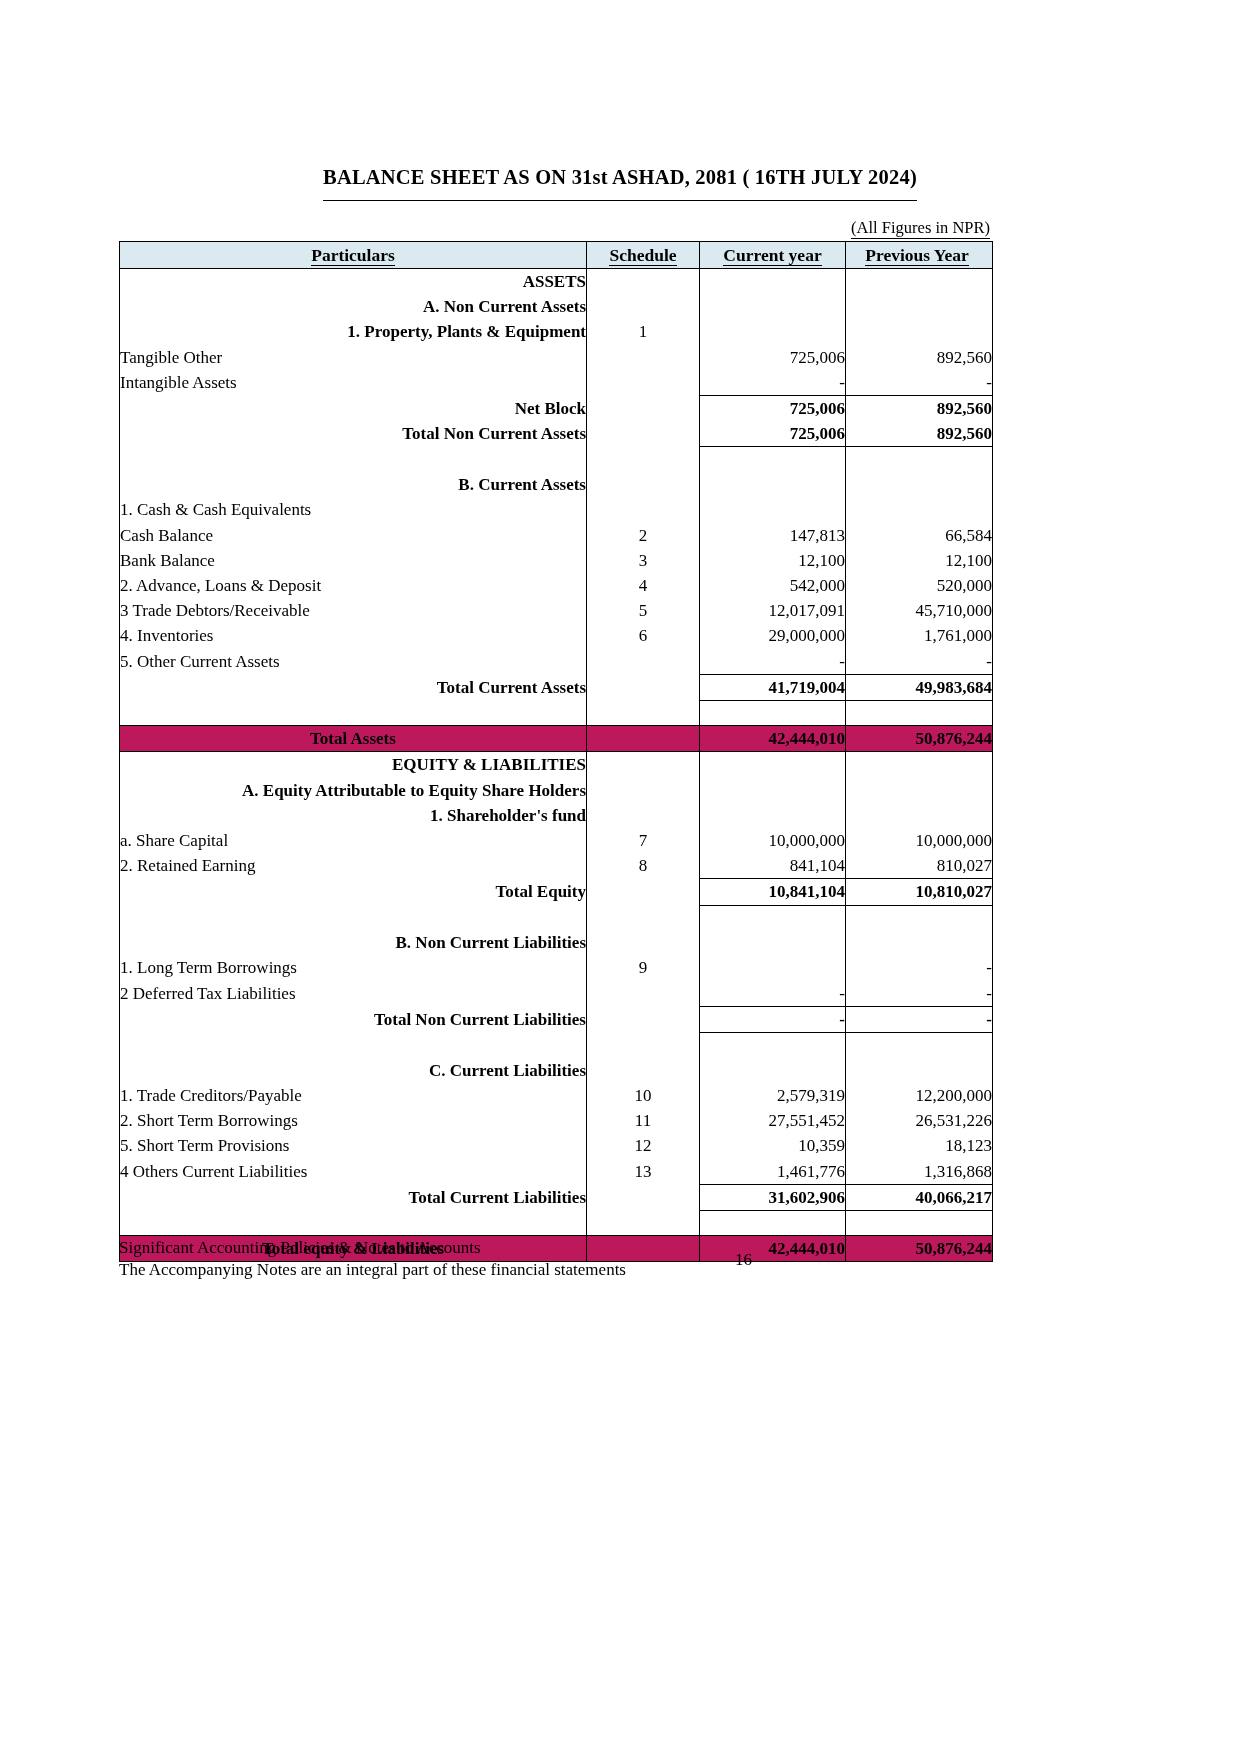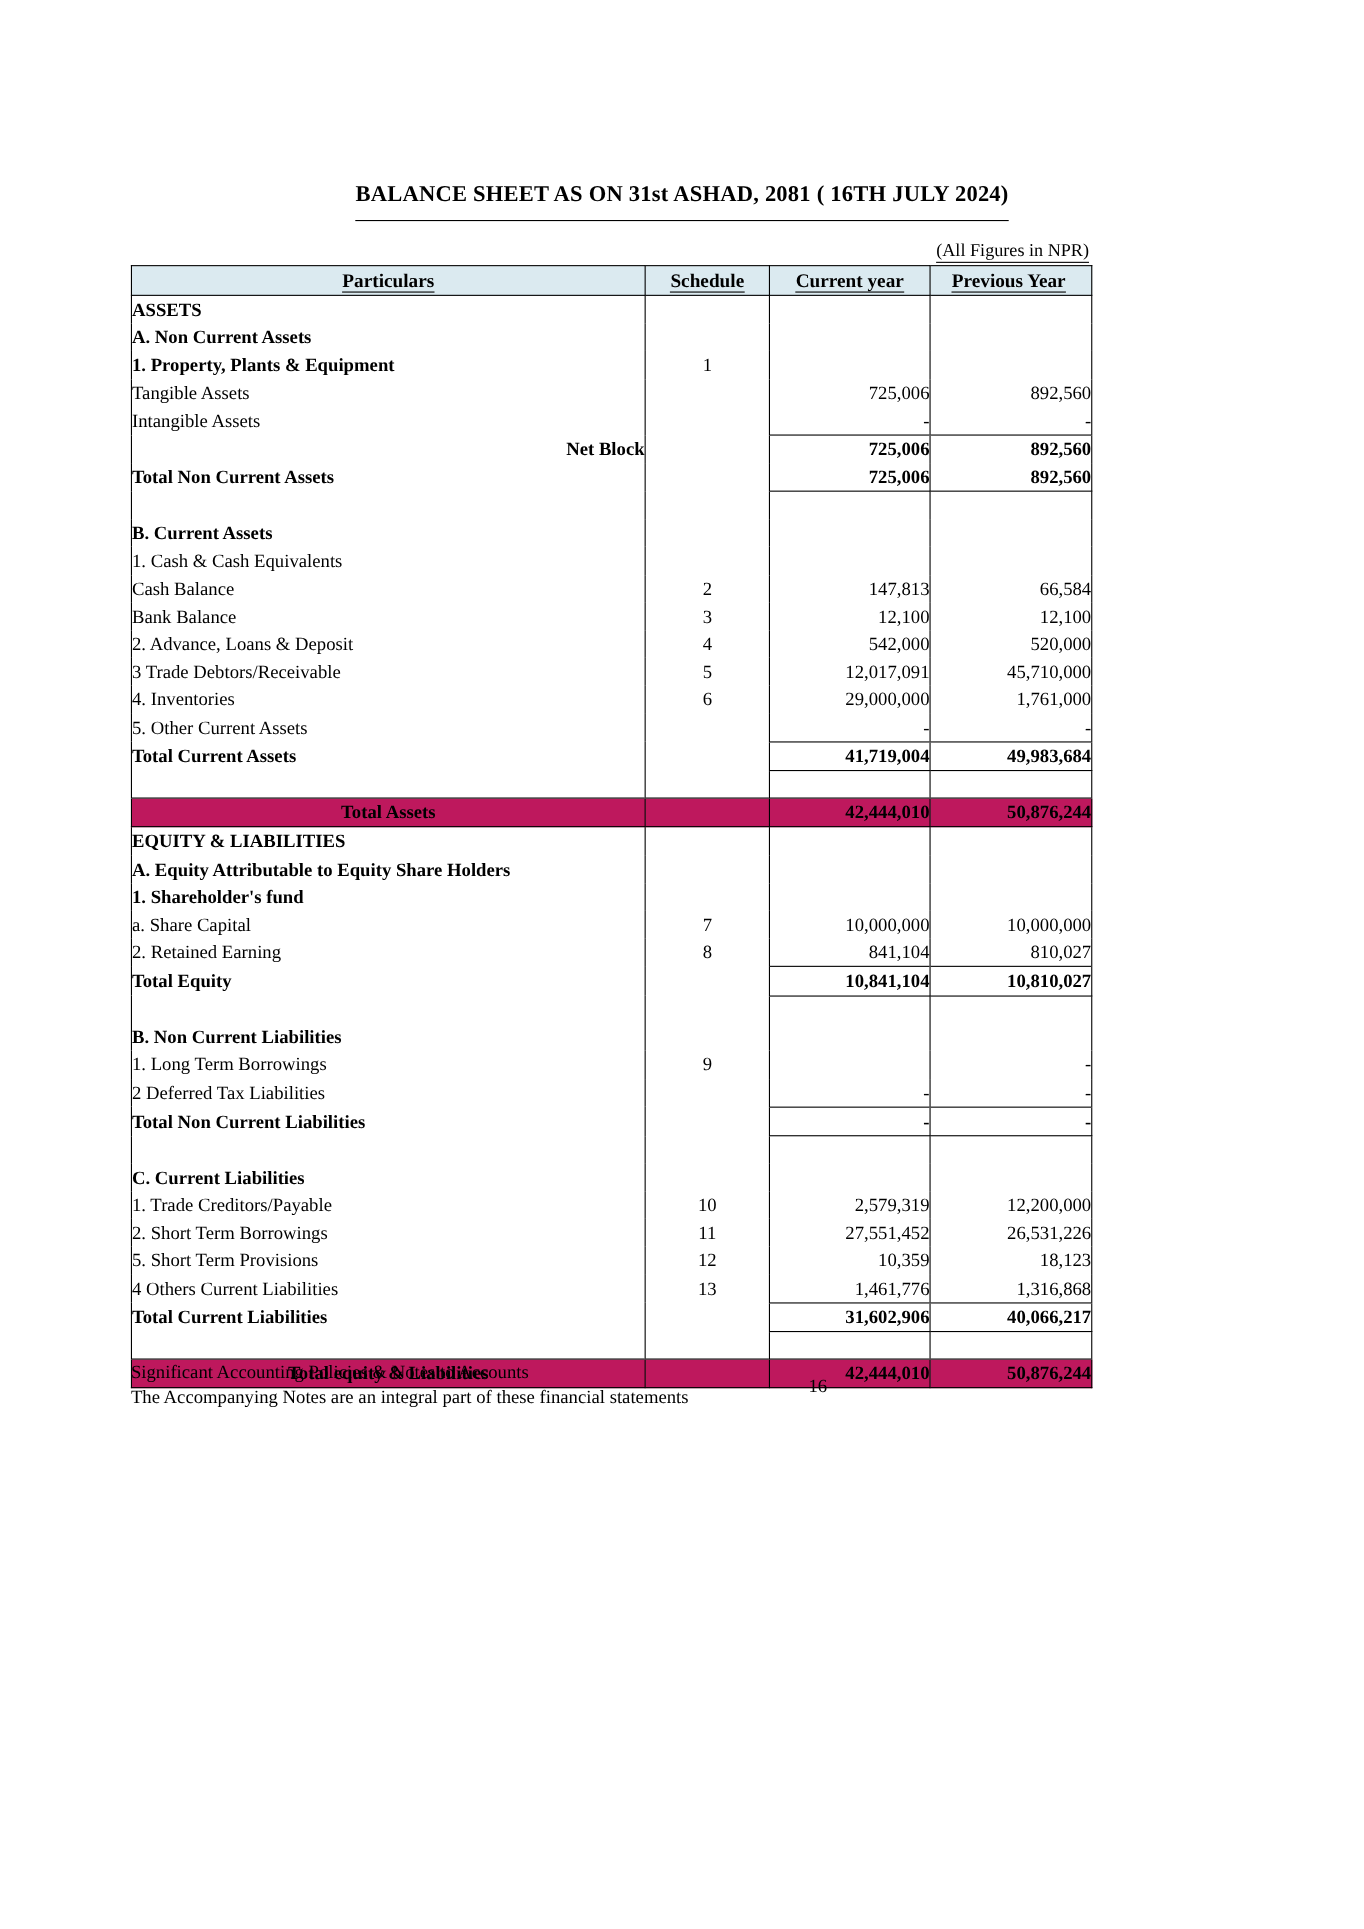--- a/index.html
+++ b/index.html
@@ -91,21 +91,21 @@
   tr.band td {
     background: #be185d;
     font-weight: bold;
     border-top: 1.6px solid #000;
     border-bottom: 1.6px solid #000;
     margin-top: 28px;
   }
   tr.band td.part { text-align: center; }
 
   
-  .b { font-weight: bold; }
+  .b { font-weight: bold; text-align: right; }
 
   
   .i0 { padding-left: 4px; }
   .i1 { padding-left: 46px; }
   .i2 { padding-left: 70px; }
   .rt { text-align: right; padding-right: 10px; }
 
   
   td.tline  { border-top: 1.5px solid #000; }
   td.bline  { border-bottom: 1.5px solid #000; }
@@ -171,21 +171,21 @@
           <td class="cur b"></td>
           <td class="prev b"></td>
         </tr>
         <tr>
           <td class="part i1 b">1. Property,  Plants &amp; Equipment</td>
           <td class="sch">1</td>
           <td class="cur b"></td>
           <td class="prev b"></td>
         </tr>
         <tr>
-          <td class="part i2">Tangible Assets</td>
+          <td class="part i2">Tangible Other</td>
           <td class="sch"></td>
           <td class="cur">725,006</td>
           <td class="prev">892,560</td>
         </tr>
         <tr>
           <td class="part i2">Intangible Assets</td>
           <td class="sch"></td>
           <td class="cur">-</td>
           <td class="prev">-</td>
         </tr>

